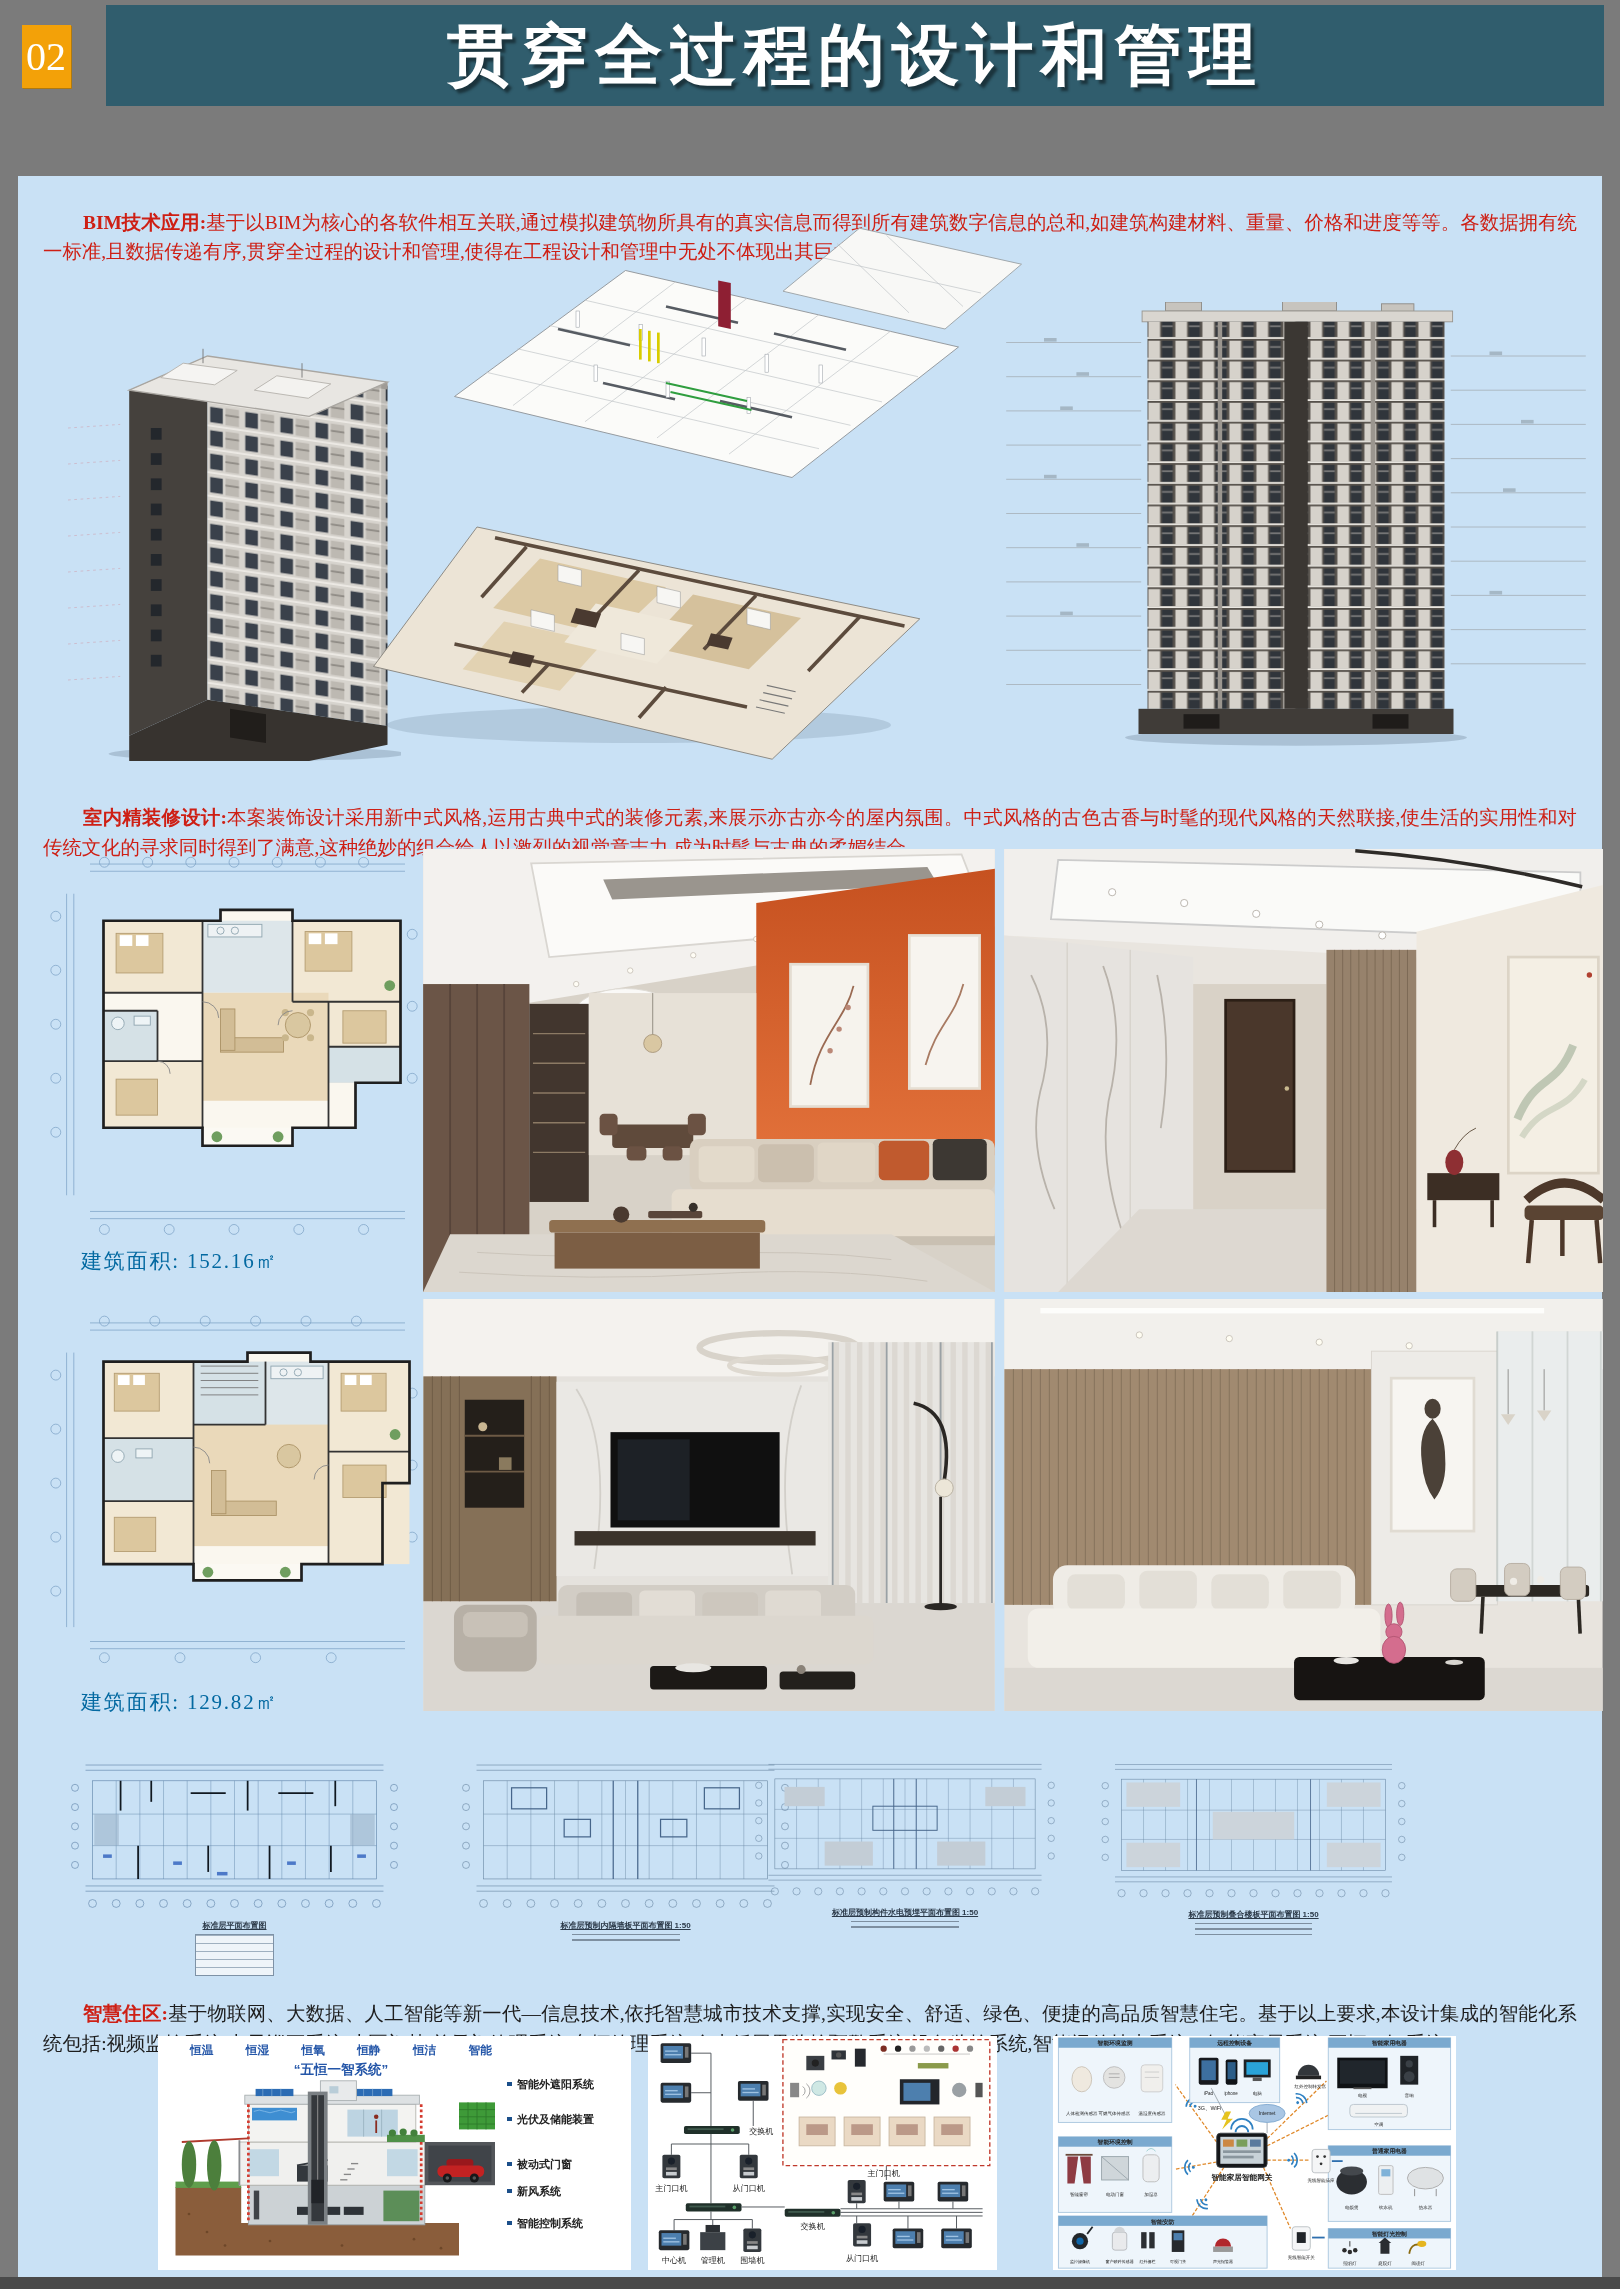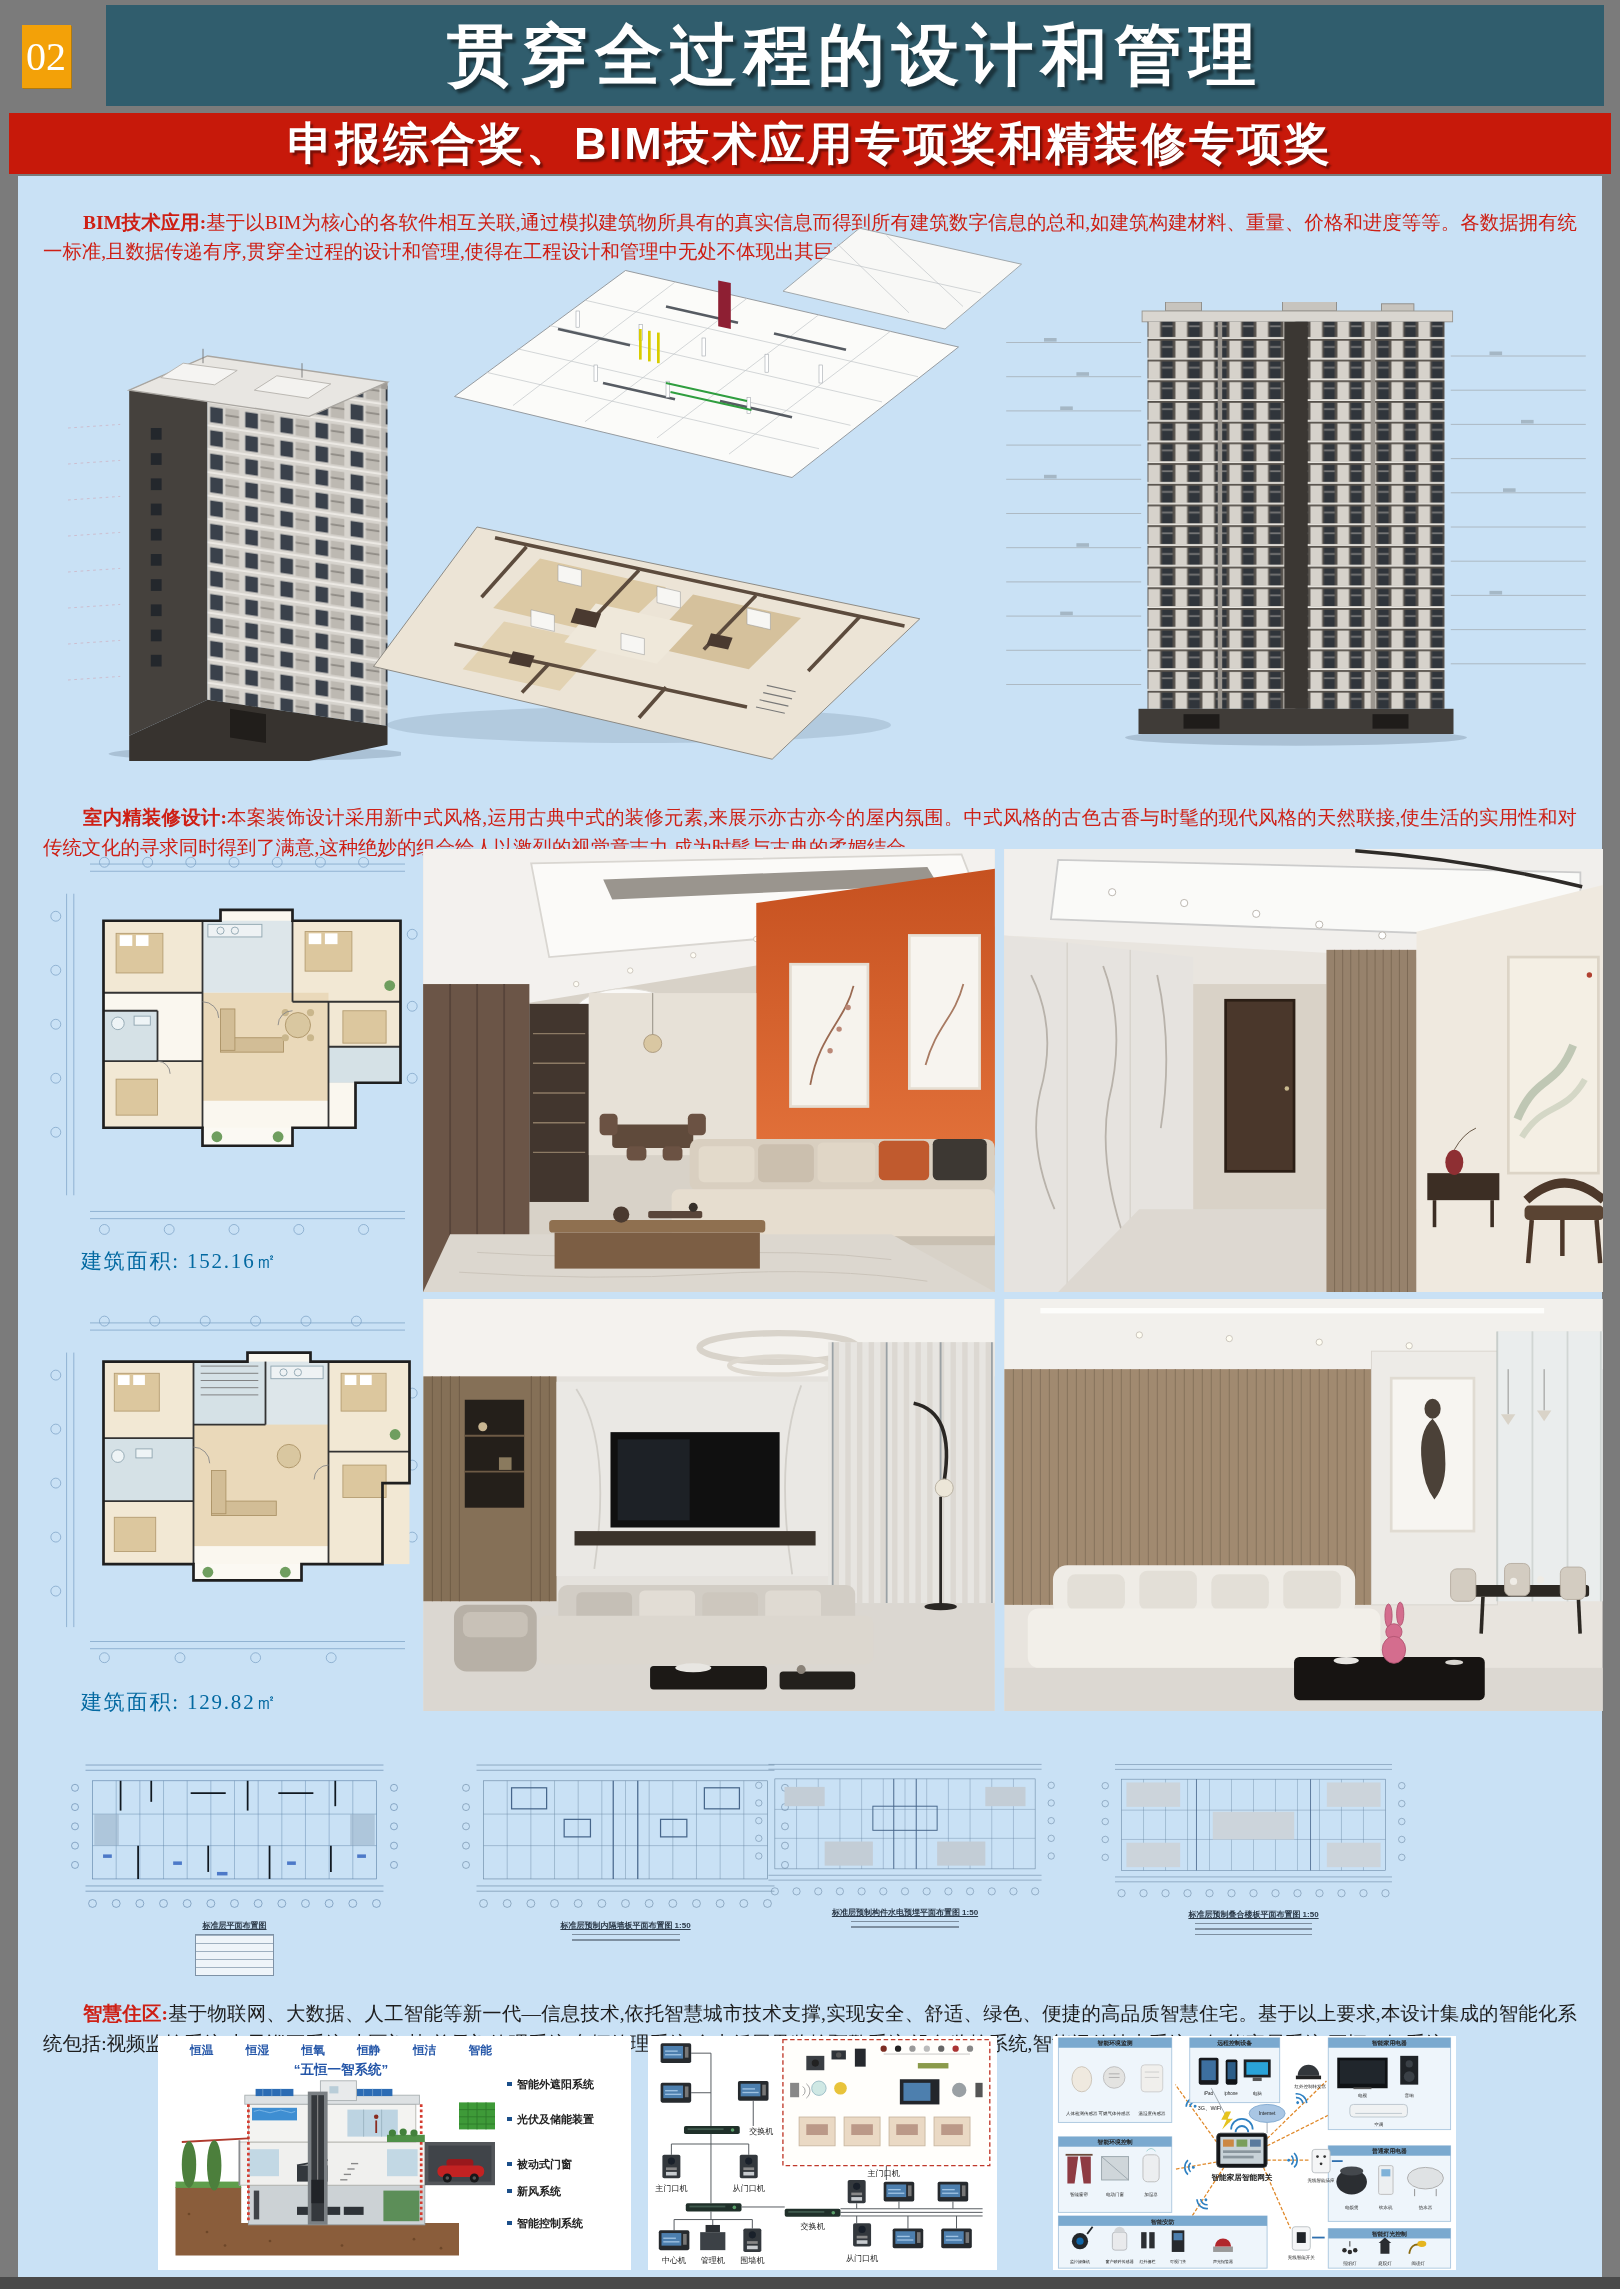--- a/index.html
+++ b/index.html
@@ -28,21 +28,20 @@
   .callout::before{content:"";display:inline-block;width:4.5px;height:4.5px;background:#1b4f8a;margin-right:5.4px;vertical-align:1.8px;}
   svg text{font-family:"Liberation Sans",sans-serif;fill:#222;}
   .bottom-strip{position:absolute;left:0;bottom:0;width:1620px;height:12.6px;background:#4a4a4a;}
 </style>
 </head>
 <body>
 
 <div class="poster">
   <div class="badge">02</div>
   <div class="title-bar">贯穿全过程的设计和管理</div>
-  <div class="red-banner">申报综合奖、BIM技术应用专项奖和精装修专项奖</div>
 
   <div class="content">
 
     <p class="para" style="top:12.6px;"><span class="lbl">BIM技术应用:</span><span>基于以BIM为核心的各软件相互关联,通过模拟建筑物所具有的真实信息而得到所有建筑数字信息的总和,如建筑构建材料、重量、价格和进度等等。各数据拥有统一标准,且数据传递有序,贯穿全过程的设计和管理,使得在工程设计和管理中无处不体现出其巨大优势。</span></p>
 
     <div class="fig" style="left:50px;top:117px;width:333px;height:468px;">
       <svg viewBox="0 0 370 520">
         <defs>
           <pattern id="pA" width="39" height="26" patternUnits="userSpaceOnUse">
             <rect width="39" height="26" fill="#d7d4ce"></rect>

